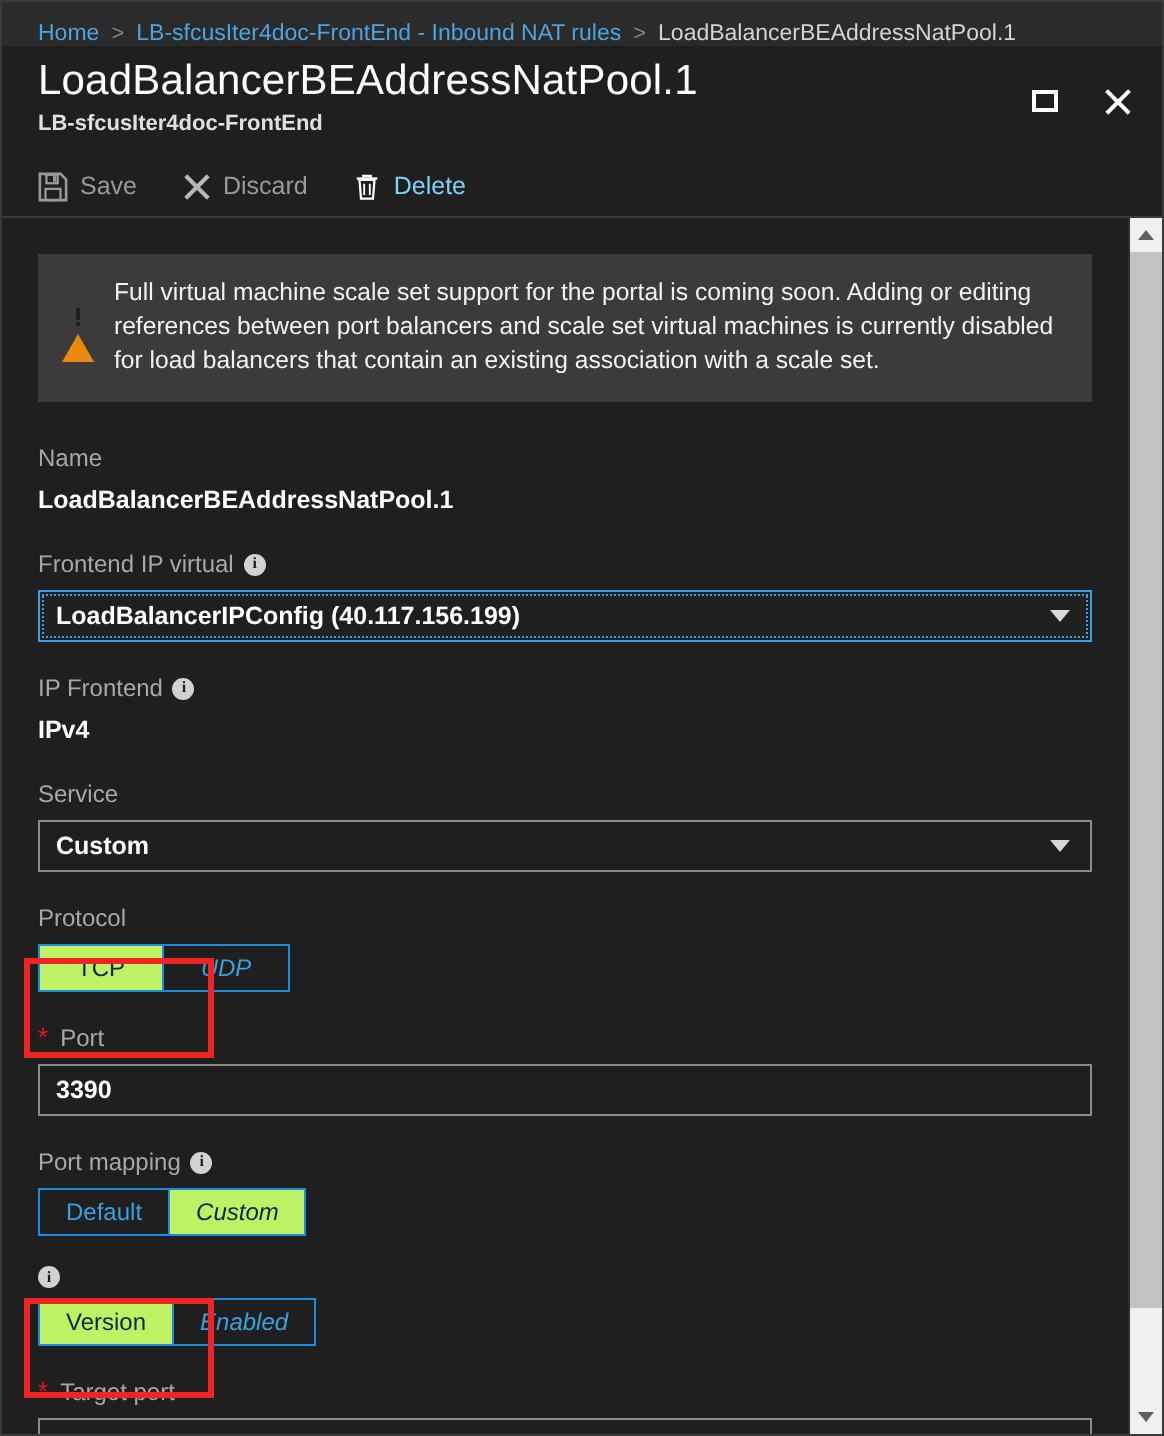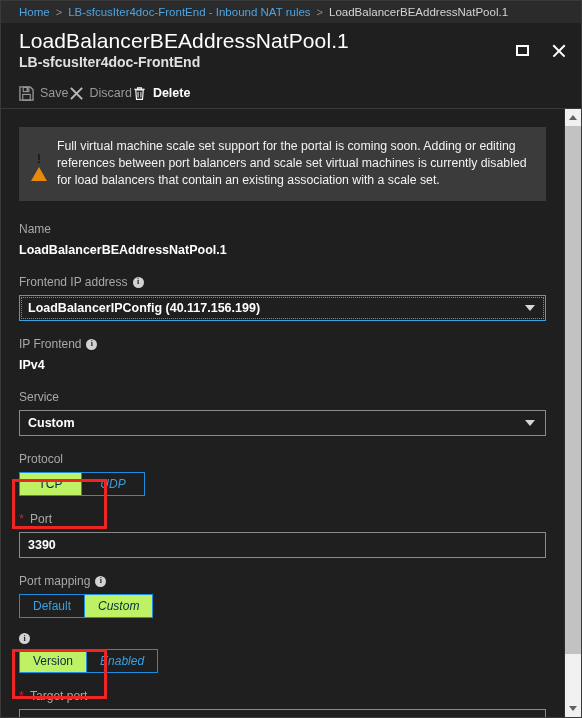--- a/index.html
+++ b/index.html
@@ -17,21 +17,21 @@
     border: 1px solid #3a3a3a;
     display: flex;
     flex-direction: column;
   }
 
   
   .breadcrumb {
     height: 22px;
     background: #2b2b2b;
     display: flex;
-    align-items: center;
+    align-items: flex-end;
     padding: 0 0 0 18px;
     font-size: 11.5px;
     color: #a0a0a0;
     flex: 0 0 auto;
     white-space: nowrap;
     overflow: hidden;
   }
   .crumb-link { color: #4ea3e0; cursor: pointer; }
   .crumb-sep { color: #8a8a8a; margin: 0 6px; font-size: 11px; }
   .crumb-current { color: #d4d4d4; }
@@ -44,21 +44,21 @@
     position: relative;
   }
   .blade-title {
     font-size: 21px;
     color: #ffffff;
     font-weight: 400;
     line-height: 27px;
     letter-spacing: .1px;
   }
   .blade-subtitle {
-    font-size: 14px;
+    font-size: 11px;
     color: #e0e0e0;
     font-weight: bold;
     line-height: 15px;
     margin-top: 1px;
   }
   .win-controls {
     position: absolute;
     top: 16px; right: 12px;
     display: flex;
     align-items: center;
@@ -85,31 +85,32 @@
   .close-glyph:before { transform: rotate(45deg); }
   .close-glyph:after  { transform: rotate(-45deg); }
 
   
   .cmdbar {
     flex: 0 0 auto;
     height: 31px;
     display: flex;
     align-items: center;
     padding-left: 18px;
+    gap: 22px;
     border-bottom: 1px solid #3a3a3a;
     background: #1f1f1f;
   }
   .cmd {
     display: flex; align-items: center; gap: 6px;
     font-size: 12.5px;
     cursor: pointer;
     height: 26px;
   }
   .cmd.disabled { color: #9a9a9a; }
-  .cmd.enabled  { color: #ffffff; font-weight: bold; }
+  .cmd.enabled  { color: #7dd3fc; font-weight: normal; }
   .cmd svg { display: block; }
 
   
   .body-wrap {
     flex: 1 1 auto;
     display: flex;
     min-height: 0;
     position: relative;
   }
   .content {
@@ -338,21 +339,21 @@
 
         <div class="field">
           <div class="f-label">
             <span>Name</span>
           </div>
           <div class="f-static">LoadBalancerBEAddressNatPool.1</div>
         </div>
 
         <div class="field">
           <div class="f-label">
-            <span>Frontend IP address</span>
+            <span>Frontend IP virtual</span>
             <span class="info-icon">i</span>
           </div>
           <div class="select focused">
             <span>LoadBalancerIPConfig (40.117.156.199)</span>
             <span class="chev"></span>
           </div>
         </div>
 
         <div class="field">
           <div class="f-label">

